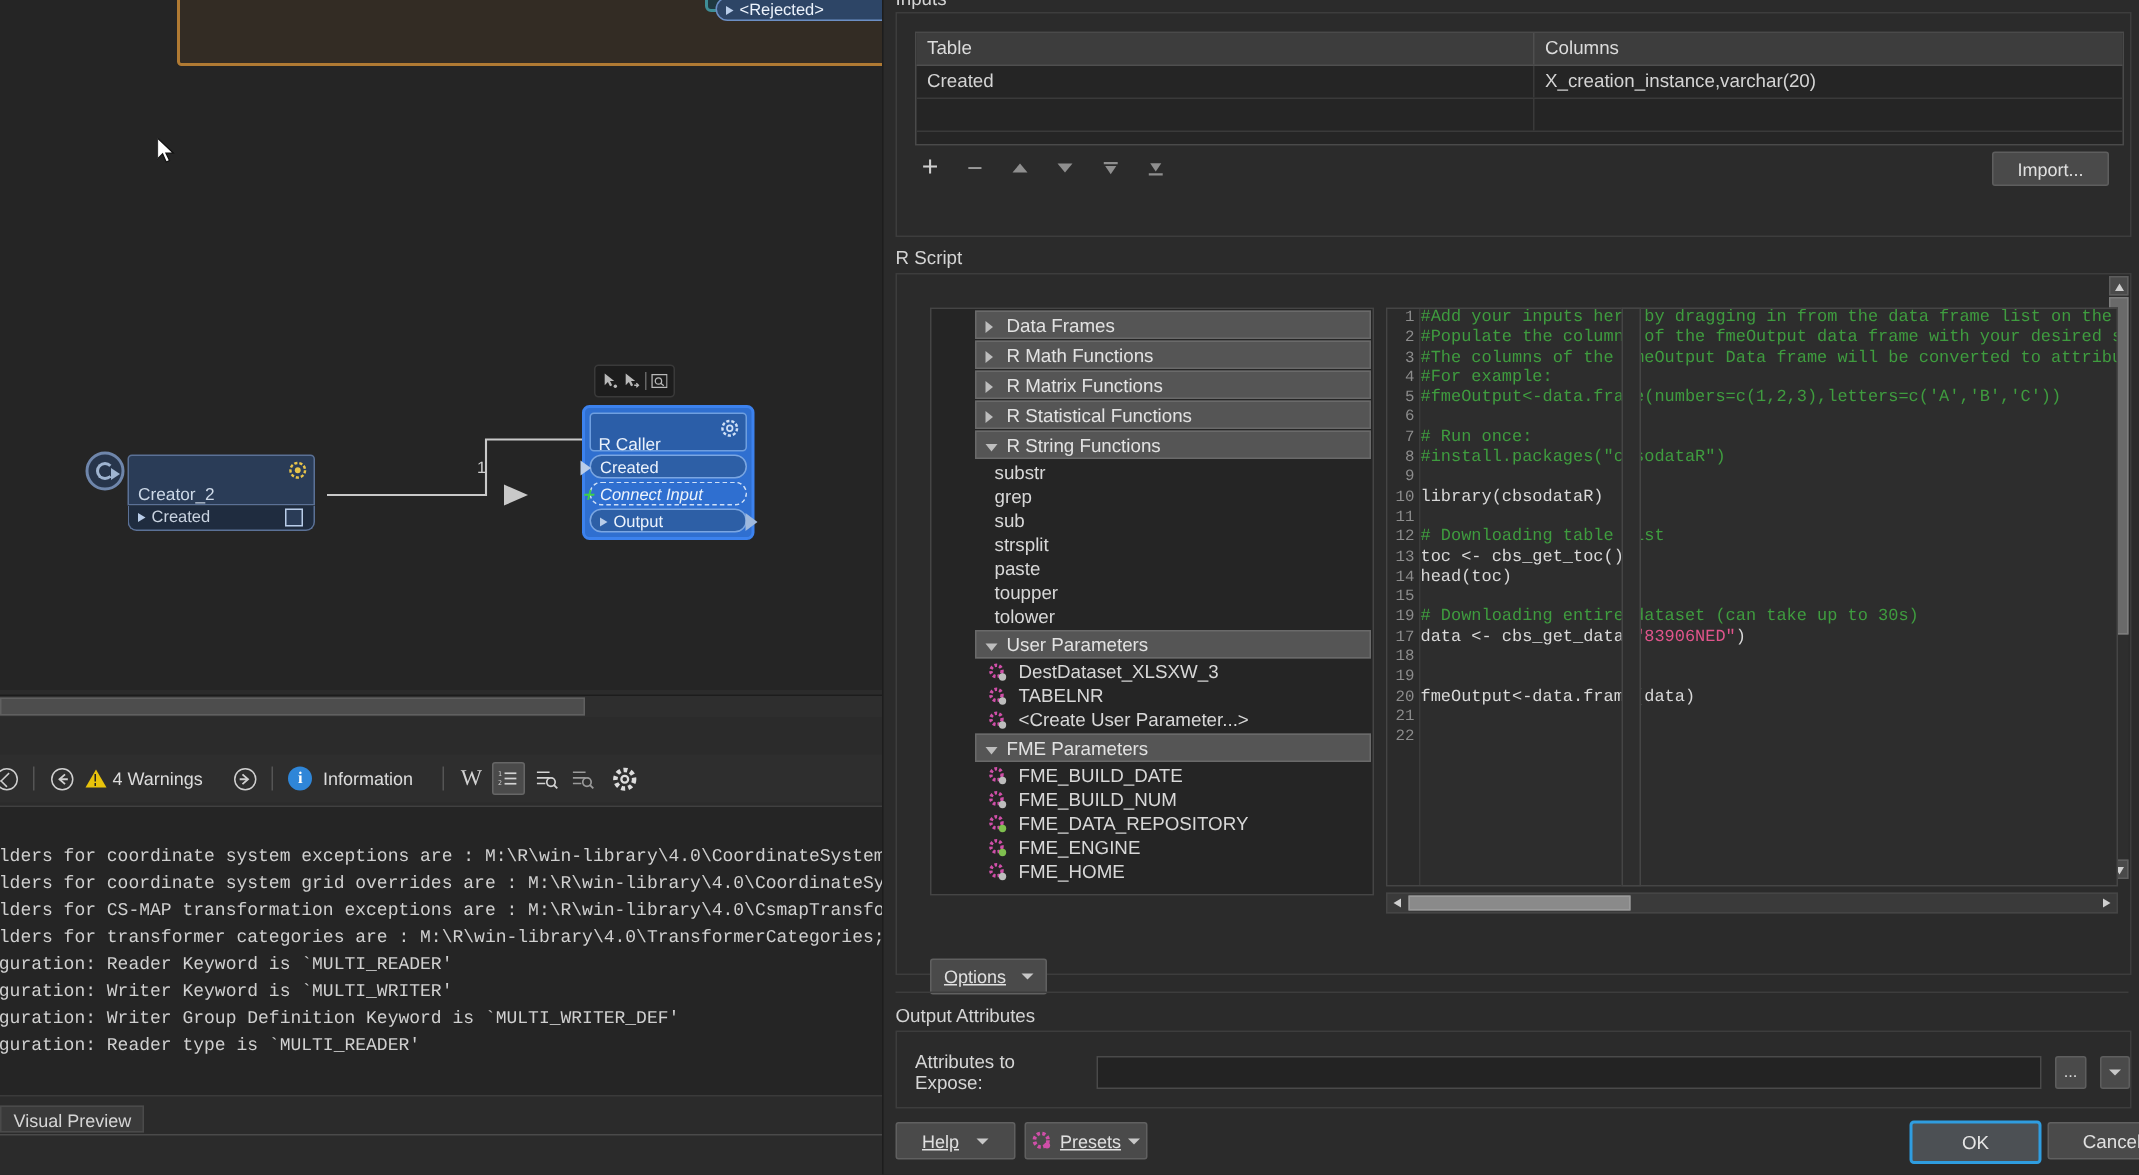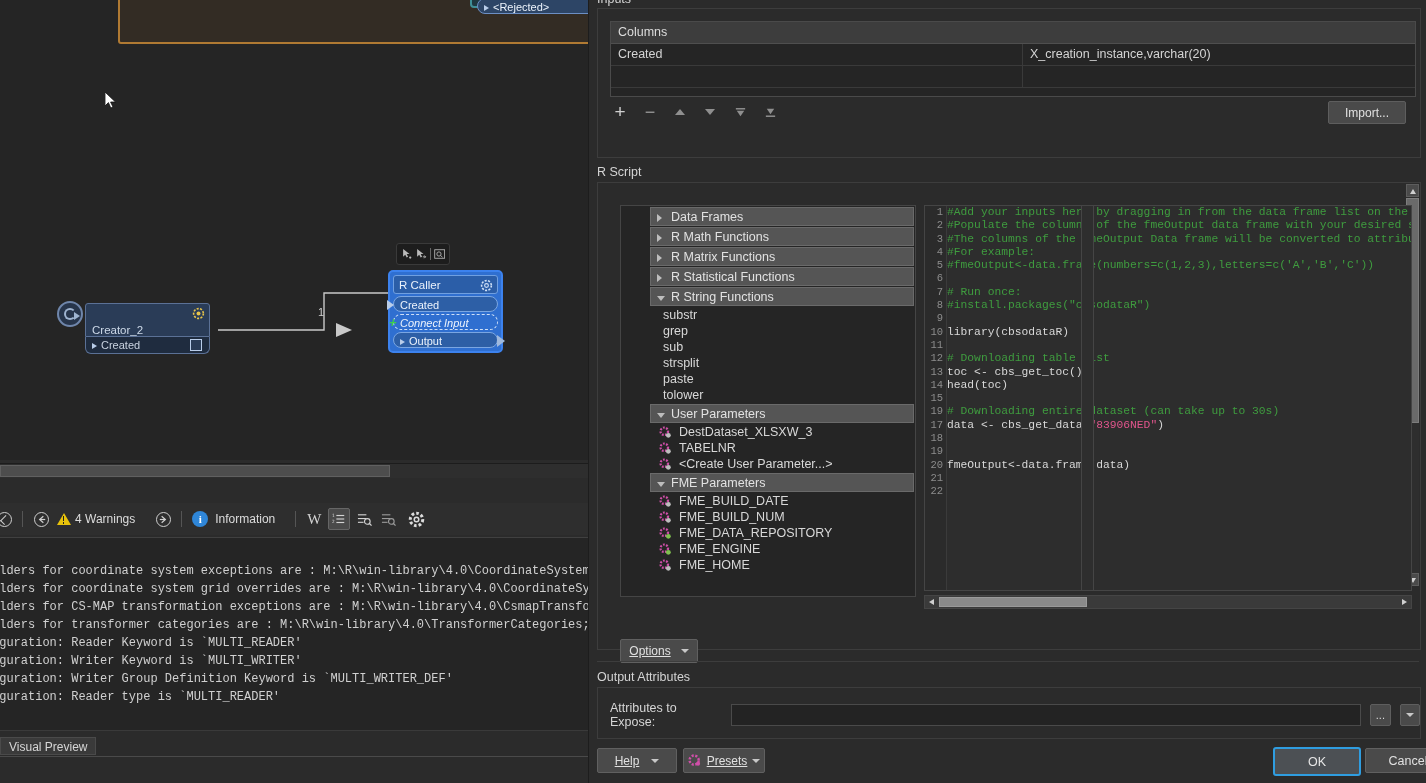--- a/index.html
+++ b/index.html
@@ -32,21 +32,21 @@
     background:#27354b;border:2px solid #6f86ab;box-sizing:border-box;}
   .creator-circle:before{content:"";position:absolute;left:5px;top:5px;width:12px;height:12px;
     border:2px solid #9fb4d0;border-radius:50%;border-right-color:transparent;box-sizing:border-box;}
   .creator-circle:after{content:"";position:absolute;left:15px;top:9px;width:0;height:0;
     border-left:6px solid #9fb4d0;border-top:4px solid transparent;border-bottom:4px solid transparent;}
   .gear-sm{position:absolute;right:4px;top:3px;width:13px;height:13px;}
 
   
   .node-rcaller{left:388px;top:270px;width:115px;background:#2f6fd0;border:2px solid #3c82ee;
      border-radius:5px;padding:3px;box-sizing:border-box;}
-  .node-rcaller .title{background:#2b5ea8;color:#eaf1fb;height:19px;line-height:19px;padding:0 5px;
+  .node-rcaller .title{background:#2b5ea8;color:#eaf1fb;height:19px;line-height:19px;padding:12px 5px;
      border:1px solid #6f9fe0;border-radius:3px;box-sizing:border-box;font-size:11.5px;position:relative;}
   .rc-port{height:16px;line-height:16px;margin-top:2px;padding:0 6px;font-size:11px;
      border-radius:8px;box-sizing:border-box;position:relative;color:#ecf3fc;}
   .rc-port.solid{background:#2d5fa6;border:1px solid #7aa6e2;}
   .rc-port.dashed{background:#2f6fd0;border:1px dashed #cfe0f7;font-style:italic;}
   .rc-arrow-l{position:absolute;left:-7px;top:3px;width:0;height:0;
      border-left:7px solid #b9cde9;border-top:5px solid transparent;border-bottom:5px solid transparent;}
   .rc-plus{position:absolute;left:-8px;top:3px;width:10px;height:10px;color:#3ecf4a;font-size:12px;line-height:9px;font-weight:bold;}
   .rc-arrow-r{position:absolute;right:-8px;top:2px;width:0;height:0;
      border-left:8px solid #9fb9dd;border-top:6px solid transparent;border-bottom:6px solid transparent;}
@@ -347,20 +347,21 @@
     <div class="underline"></div>
     <div id="vp-tab">Visual Preview</div>
   </div>
 
   <div id="dialog">
 
     <div class="section-label" id="inputs-label">Inputs</div>
     <div class="group-box" id="inputs-box">
       <div id="inputs-table">
         <div class="tbl-head">
+          <div class="th col-table">Table</div>
           <div class="th col-columns">Columns</div>
         </div>
         <div class="tbl-row">
           <div class="td col-table">Created</div>
           <div class="td col-columns">X_creation_instance,varchar(20)</div>
         </div>
         <div class="tbl-row">
           <div class="td col-table"></div>
           <div class="td col-columns"></div>
         </div>
@@ -399,20 +400,21 @@
           <div class="tree-group"><span class="tri closed"></span><span>Data Frames</span></div>
           <div class="tree-group"><span class="tri closed"></span><span>R Math Functions</span></div>
           <div class="tree-group"><span class="tri closed"></span><span>R Matrix Functions</span></div>
           <div class="tree-group"><span class="tri closed"></span><span>R Statistical Functions</span></div>
           <div class="tree-group"><span class="tri open"></span><span>R String Functions</span></div>
           <div class="tree-item plain"><span>substr</span></div>
           <div class="tree-item plain"><span>grep</span></div>
           <div class="tree-item plain"><span>sub</span></div>
           <div class="tree-item plain"><span>strsplit</span></div>
           <div class="tree-item plain"><span>paste</span></div>
+          <div class="tree-item plain"><span>toupper</span></div>
           <div class="tree-item plain"><span>tolower</span></div>
           <div class="tree-group"><span class="tri open"></span><span>User Parameters</span></div>
           <div class="tree-item"><svg viewBox="0 0 16 16" class="pgear">
               <circle cx="6.5" cy="6.5" r="4.6" fill="none" stroke="#cf4fa8" stroke-width="2.8" stroke-dasharray="2.2 1.7"></circle>
               <circle cx="6.5" cy="6.5" r="1.5" fill="#252525"></circle>
               <circle cx="11.5" cy="11.5" r="3" fill="#bdbdbd"></circle>
             </svg><span>DestDataset_XLSXW_3</span></div>
           <div class="tree-item"><svg viewBox="0 0 16 16" class="pgear">
               <circle cx="6.5" cy="6.5" r="4.6" fill="none" stroke="#cf4fa8" stroke-width="2.8" stroke-dasharray="2.2 1.7"></circle>
               <circle cx="6.5" cy="6.5" r="1.5" fill="#252525"></circle>

